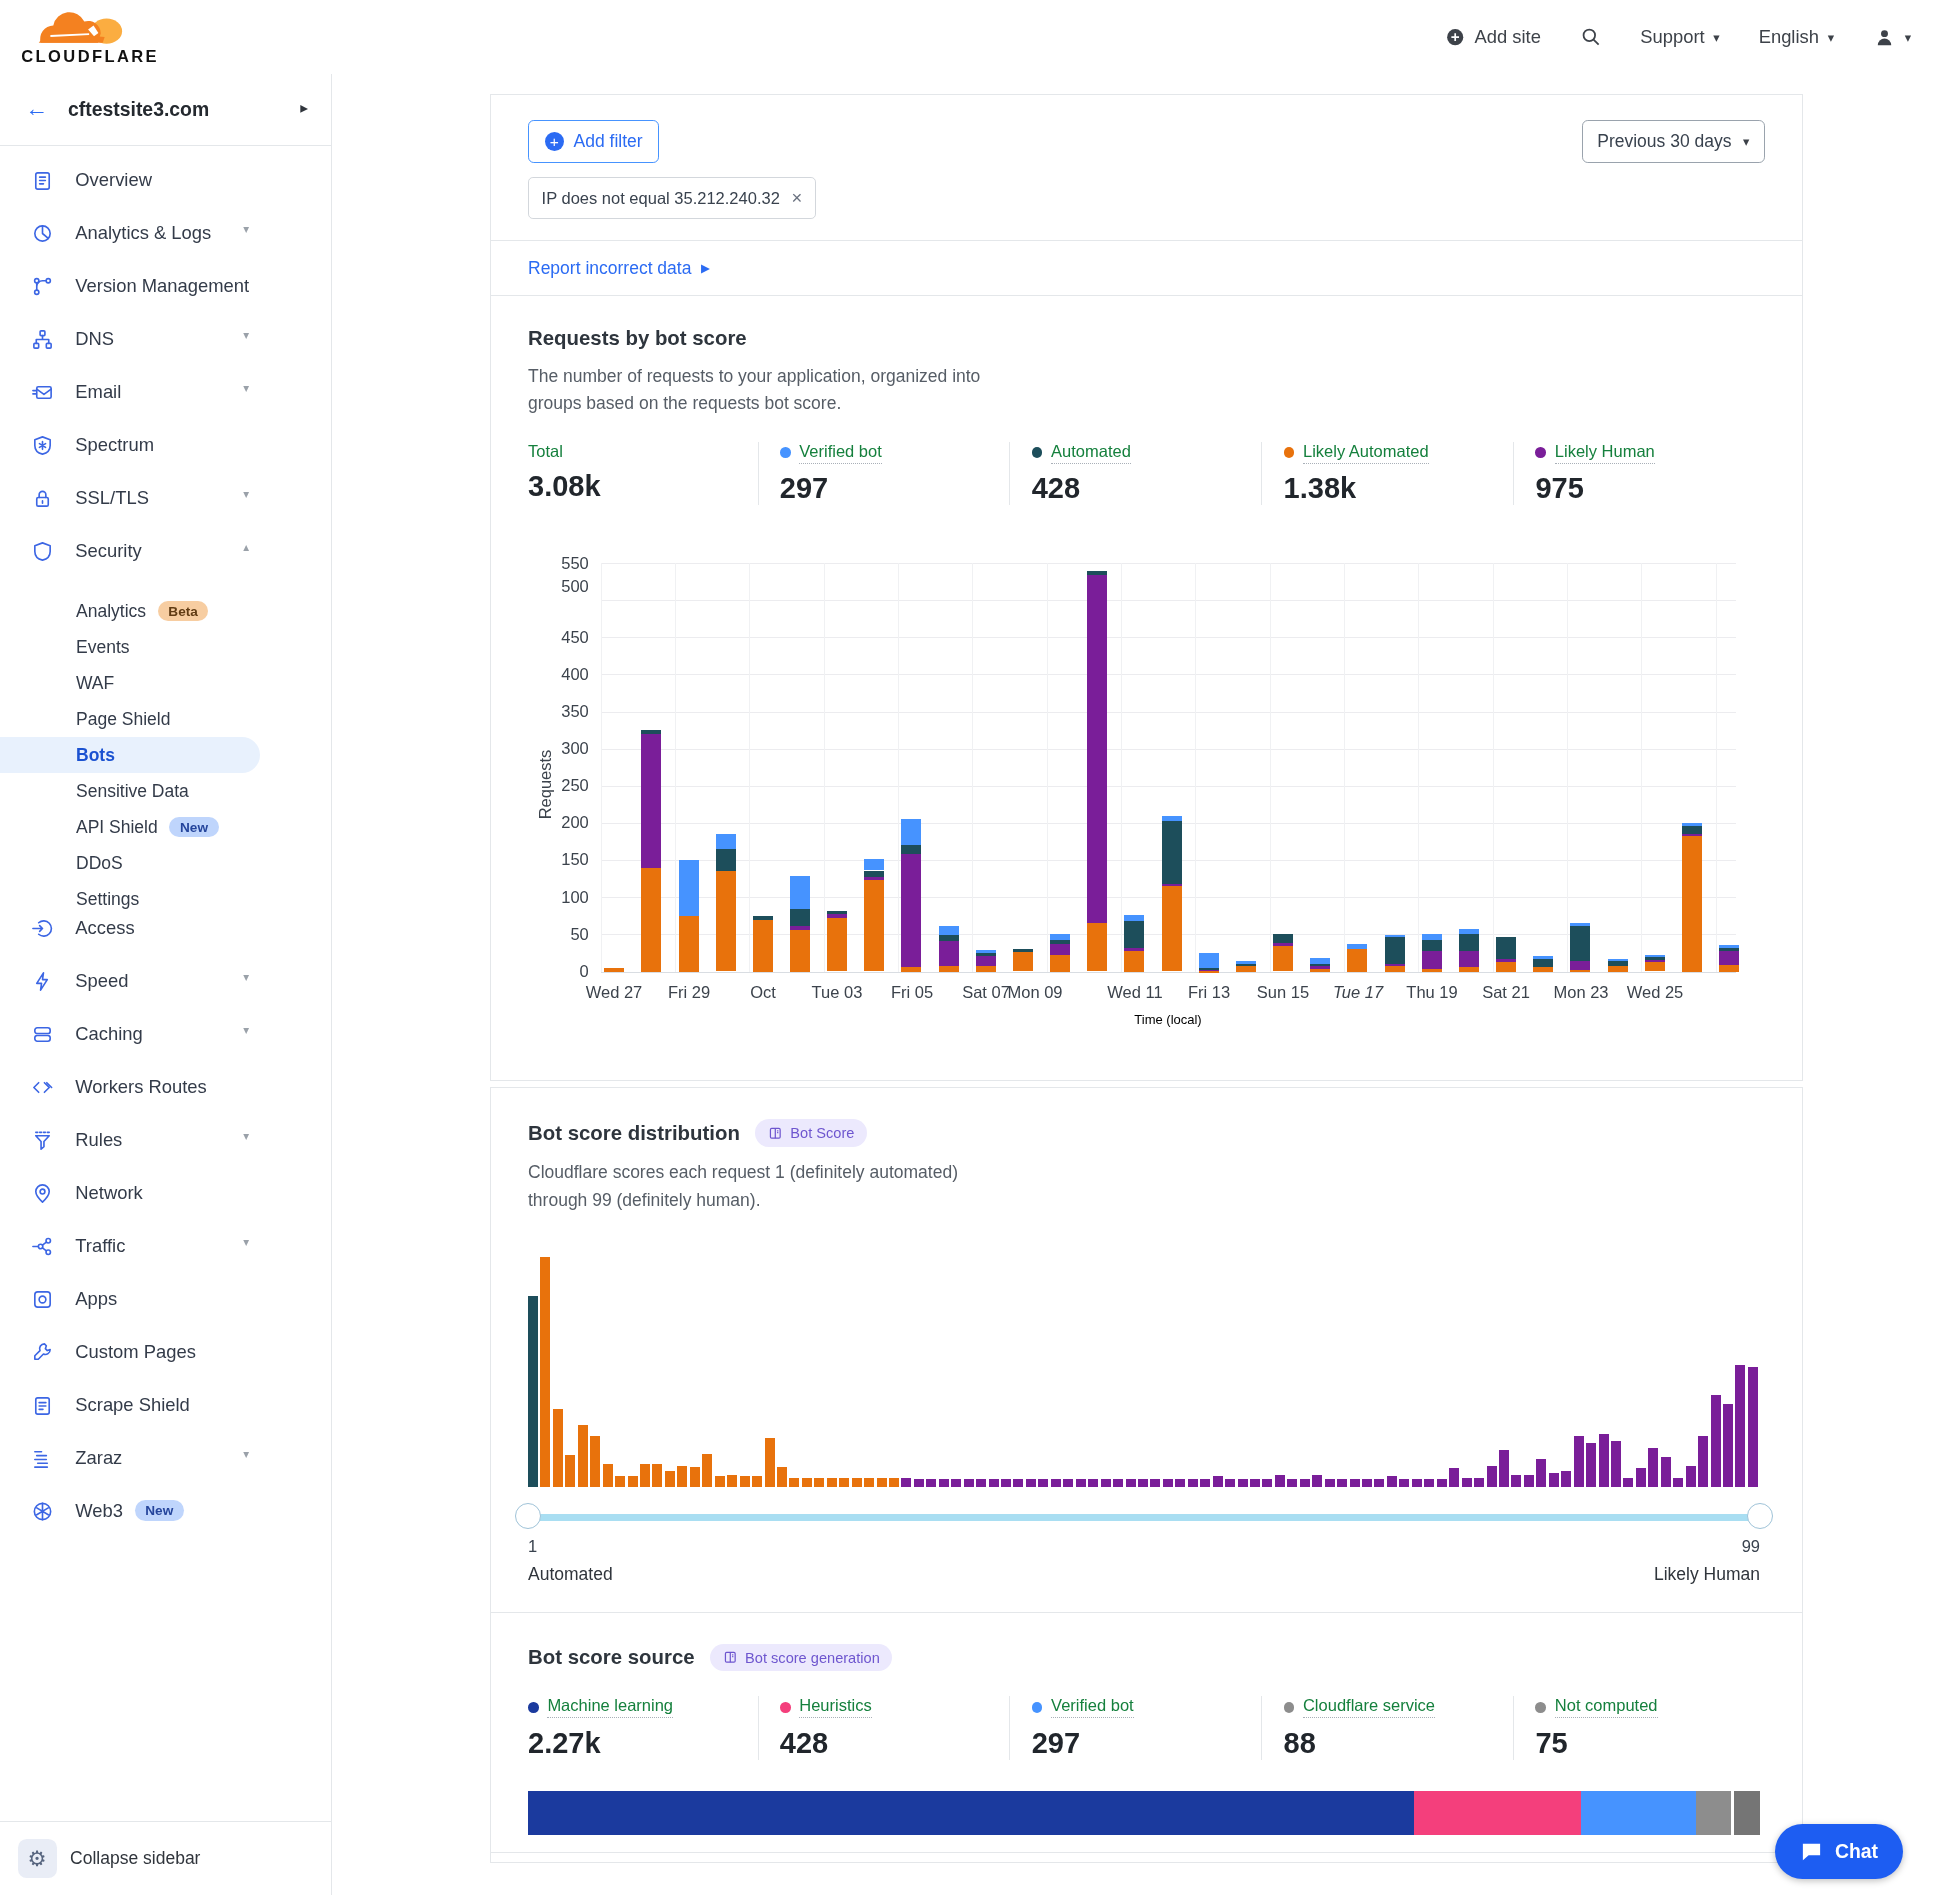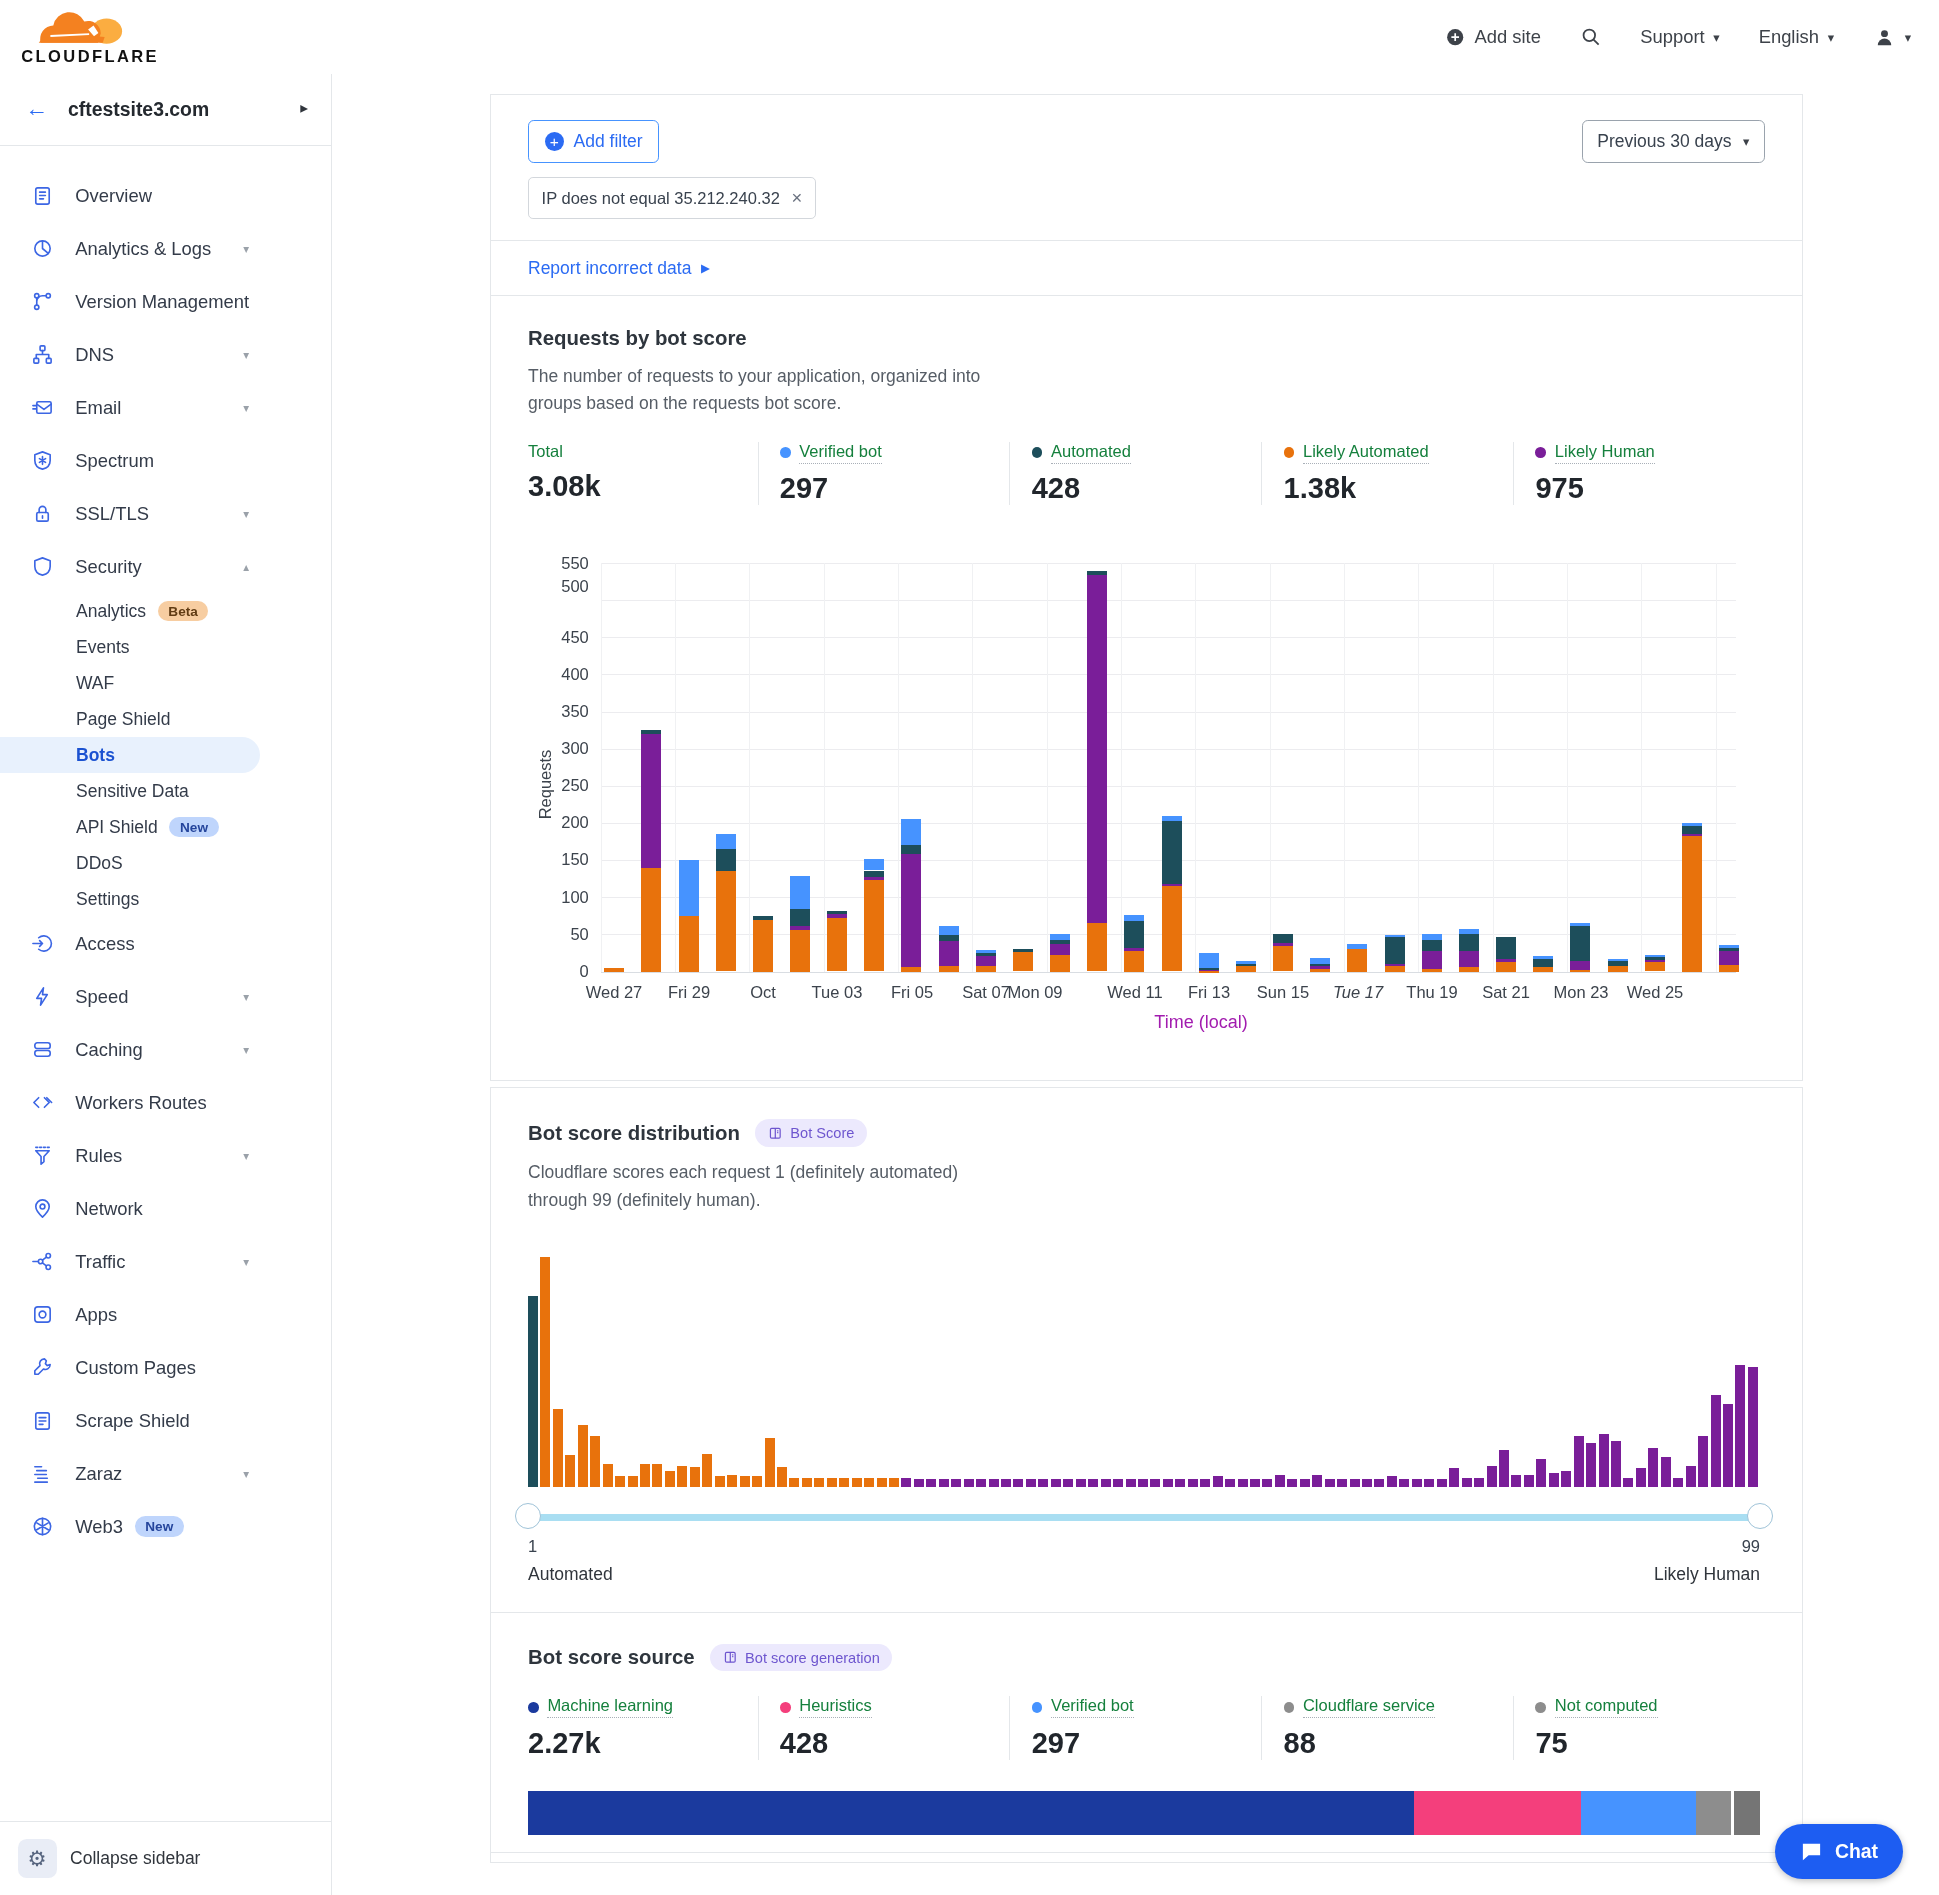--- a/index.html
+++ b/index.html
@@ -18,21 +18,21 @@
   .caret-gray { font-size: 11.6px; color: #9aa1a9; }
 
   
   #sidebar { position: absolute; left: 0; top: 74px; width: 332px; height: 1821px;
     border-right: 1px solid #e4e7ea; background: #fff; }
   #site-row { position: relative; height: 72px; border-bottom: 1px solid #e4e7ea; }
   #back-arrow { position: absolute; left: 25px; top: 21.3px; color: #2b6bf3; font-size: 23px; cursor: pointer; }
   #site-name { position: absolute; left: 68px; top: 24px; font-size: 19.4px; font-weight: bold; color: #24292f; }
   #site-caret { position: absolute; right: 23px; top: 25px; color: #30353c; font-size: 15.5px; cursor: pointer; }
   #sidebar-nav { padding-top: 23px; }
-  .nav-item { position: relative; display: flex; align-items: center; height: 53px;
+  .nav-item { position: relative; display: flex; align-items: flex-start; height: 53px;
     padding-left: 31px; font-size: 18.4px; color: #333b49; cursor: pointer; }
   .nav-item .nicon { width: 23px; height: 23px; margin-right: 21.3px; display: inline-flex; }
   .nav-item .ncaret { position: absolute; right: 82px; }
   .nav-sub { position: relative; display: flex; align-items: center; height: 36px;
     padding-left: 76px; font-size: 17.5px; color: #333b49; cursor: pointer; }
   .nav-sub.active { background: #e8f1fd; border-radius: 0 19.4px 19.4px 0; width: 260px;
     color: #1b52d1; font-weight: bold; }
   .badge { margin-left: 11.6px; font-size: 13.6px; font-weight: bold; border-radius: 11.6px;
     padding: 2.9px 10.7px; }
   .badge-beta { background: #f7cda1; color: #613c14; }
@@ -85,21 +85,21 @@
   
   #bar-chart { position: relative; margin-top: 58px; margin-left: 0; width: 1239px; height: 490px; }
   .gridline-h { position: absolute; height: 1px; background: #ececef; }
   .gridline-h.zero { background: #d9dde2; }
   .gridline-v { position: absolute; width: 1px; background: #f0f1f3; }
   .ytick { position: absolute; width: 54px; text-align: right; font-size: 16.5px; color: #3c434c; }
   .xtick { position: absolute; font-size: 16.5px; color: #3c434c; white-space: nowrap; transform: translateX(-50%); }
   .bar-seg { position: absolute; width: 20.4px; }
   #ylabel { position: absolute; left: -17.5px; top: 212px; transform: rotate(-90deg);
     font-size: 16.5px; color: #3c434c; }
-  #xlabel { position: absolute; font-size: 18px; color: #a21caf; transform: translateX(-50%); margin-left: 33px; }
+  #xlabel { position: absolute; font-size: 13px; color: #000000; transform: translateX(-50%); }
 
   
   #histogram { position: relative; margin-top: 43px; width: 1232px; height: 230px; }
   .hist-bar { position: absolute; bottom: 0; width: 9.7px; }
   #dist-slider { position: relative; margin-top: 15.5px; width: 1232px; height: 29px; }
   #slider-track { position: absolute; left: 0; right: 0; top: 11.6px; height: 6.8px; background: #a9def2;
     border-radius: 3.9px; }
   .slider-handle { position: absolute; top: 1px; width: 26px; height: 26px; border-radius: 50%;
     background: #fff; border: 1.9px solid #9fc3d8; cursor: pointer; }
   #slider-scale { display: flex; justify-content: space-between; width: 1232px; margin-top: 5.8px;

